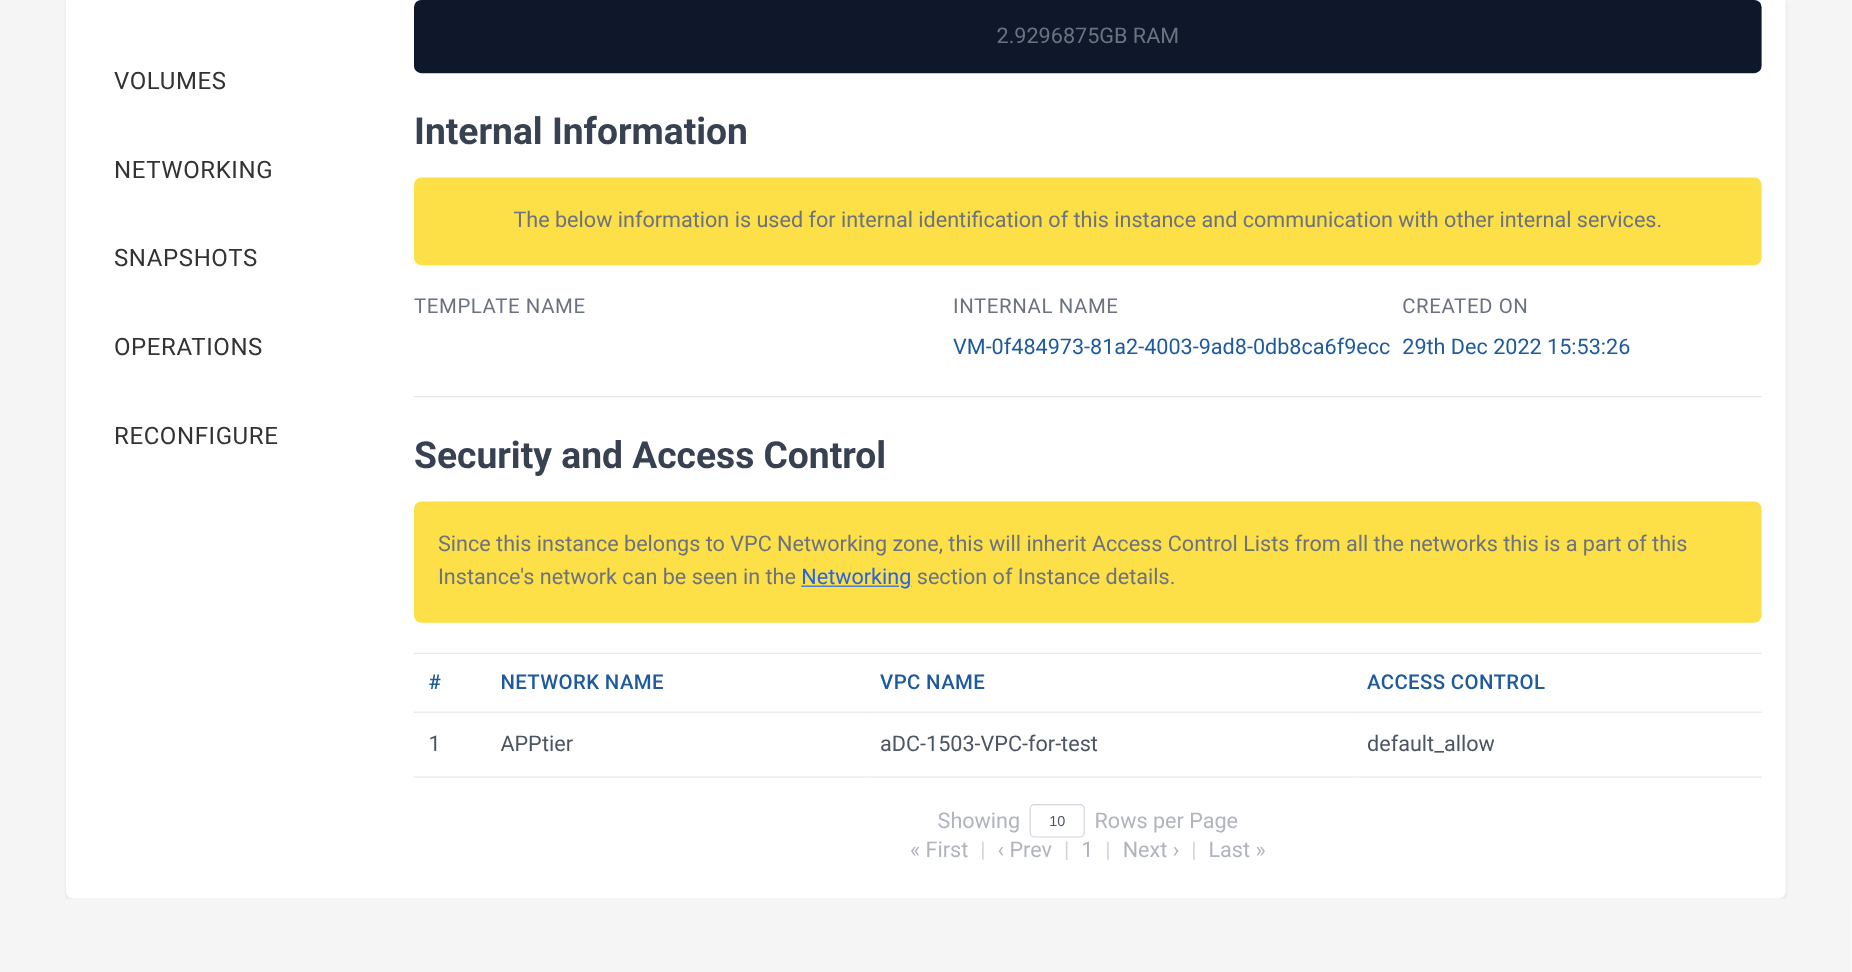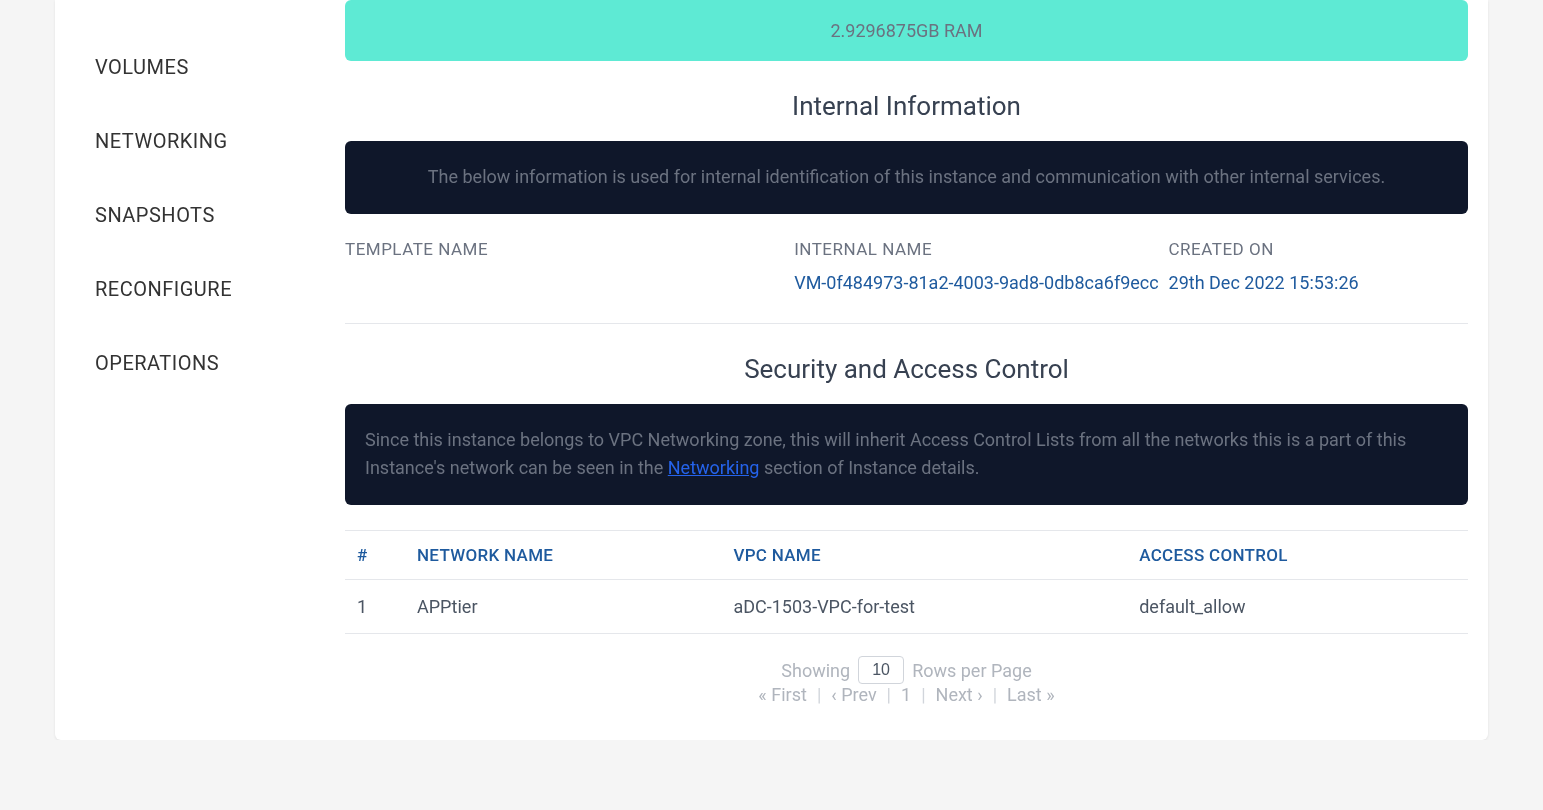--- a/index.html
+++ b/index.html
@@ -36,37 +36,36 @@
       font-size: 20px;
       letter-spacing: 0.5px;
       color: #333;
       cursor: pointer;
     }
     .main {
       flex: 1;
       padding: 0 20px 30px 0;
     }
     .info-box-top {
-      background: #5eead4;
+      background: #0f172a;
       border-radius: 6px;
       padding: 20px;
       text-align: center;
       color: #6b7280;
       font-size: 18px;
       margin-bottom: 30px;
     }
     h2 {
-      font-size: 26px;
-      font-weight: 400;
+      font-size: 31px;
+      font-weight: 700;
       color: #374151;
       margin: 30px 0 20px 0;
-      text-align: center;
     }
     .callout {
-      background: #0f172a;
+      background: #fde047;
       border-radius: 6px;
       padding: 22px 20px;
       color: #6b7280;
       font-size: 18px;
       line-height: 1.6;
       text-align: center;
     }
     .callout-left {
       text-align: left;
     }
@@ -127,21 +126,21 @@
       display: flex;
       align-items: center;
       gap: 8px;
     }
     .rows-input {
       width: 46px;
       height: 28px;
       border: 1px solid #d1d5db;
       border-radius: 4px;
       text-align: center;
-      font-size: 16px;
+      font-size: 12px;
       color: #4b5563;
     }
     .pagination-right {
       display: flex;
       align-items: center;
       gap: 10px;
     }
     .pagination-right span {
       cursor: pointer;
     }
@@ -151,22 +150,22 @@
   </style>
 </head>
 <body>
 
 <div class="page-wrapper">
   <div class="container">
     <aside class="sidebar">
       <div class="sidebar-item">VOLUMES</div>
       <div class="sidebar-item">NETWORKING</div>
       <div class="sidebar-item">SNAPSHOTS</div>
+      <div class="sidebar-item">OPERATIONS</div>
       <div class="sidebar-item">RECONFIGURE</div>
-      <div class="sidebar-item">OPERATIONS</div>
     </aside>
 
     <main class="main">
       <div class="info-box-top">
         <span>2.9296875GB RAM</span>
       </div>
 
       <h2>Internal Information</h2>
       <div class="callout">
         <span>The below information is used for internal identification of this instance and communication with other internal services.</span>

